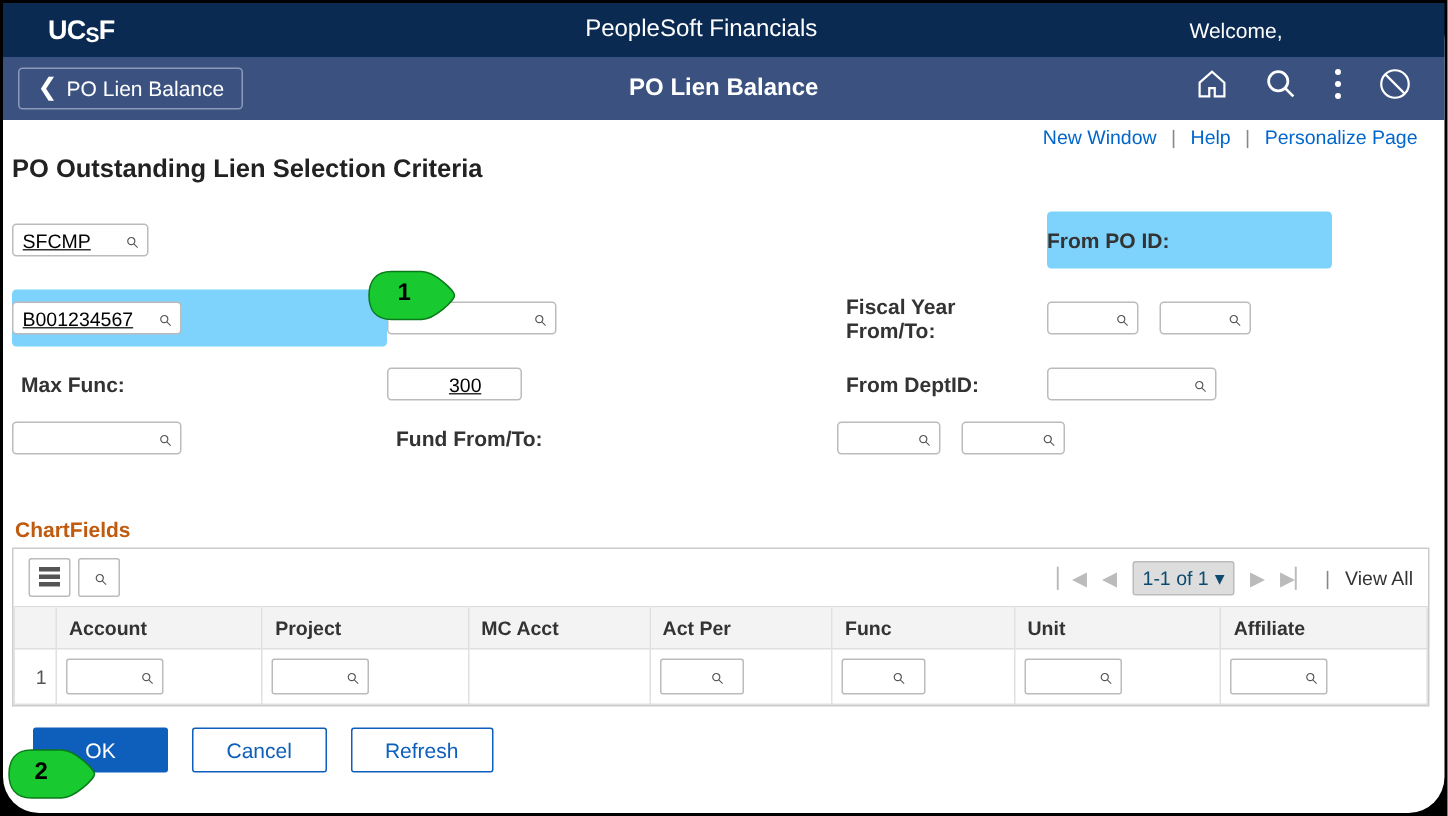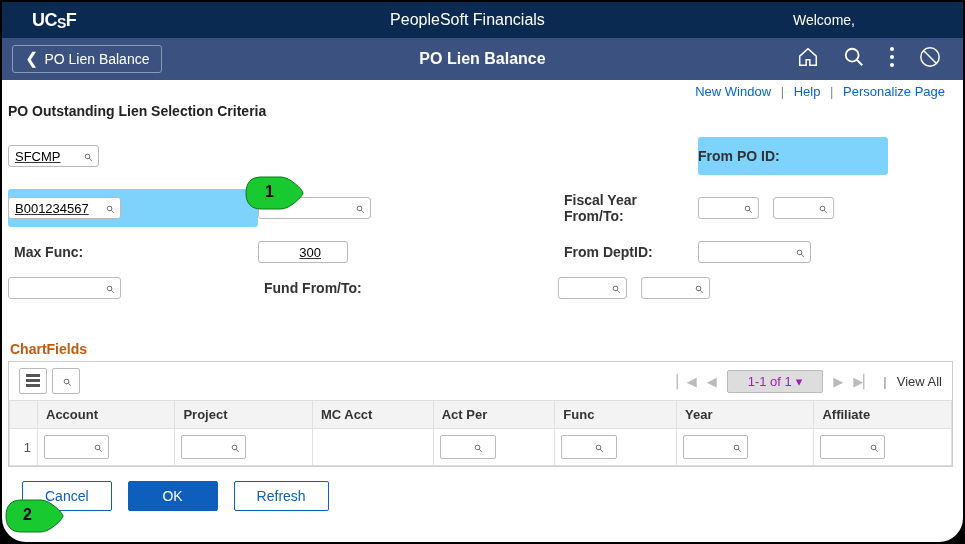--- a/index.html
+++ b/index.html
@@ -19,21 +19,21 @@
   .pagetitle { position:absolute; left:0; right:0; text-align:center; font-weight: bold; font-size: 16px; pointer-events:none;}
   .navicons { margin-left: auto; display: flex; gap: 24px; padding-right: 22px; color:#fff; font-size:20px;}
   .navicons span { cursor: pointer; font-weight:100;}
 
   
   .linkrow { text-align: right; padding: 4px 14px 2px 0; font-size: 13px; }
   .linkrow a { color: #0066cc; text-decoration: none; padding: 0 4px;}
   .linkrow .sep { color: #888; padding: 0 2px;}
 
   .content { padding: 0 10px 0 6px; }
-  h1.pagetitleh { font-size: 14px; font-weight: bold; color: #222; margin: 2px 0 18px 0; }
+  h1.pagetitleh { font-size: 17px; font-weight: bold; color: #222; margin: 2px 0 18px 0; }
 
   
   .formgrid { display: grid; grid-template-columns: 250px 300px 140px 190px; column-gap: 0px; row-gap: 14px; align-items: center; font-size: 14px; color:#333; }
   .lbl { font-weight: bold; padding-left: 6px; }
 
   .inputwrap { display: inline-flex; align-items: center; border: 1px solid #bbb; border-radius: 3px; background: #fff; height: 22px; padding: 0 6px; text-decoration: underline; }
   .inputwrap input { border: none; outline: none; font-size: 13px; width: 68px; background:transparent;}
   .inputwrap .mag { color: #555; cursor: pointer; font-size: 14px; }
   .wide input { width: 90px; }
   .small input { width: 38px; }
@@ -41,21 +41,21 @@
 
   .highlight { background: #7dd3fc; border-radius: 3px; padding: 6px 0;}
 
   
   .cf-title { color: #c05a0e; font-weight: bold; font-size: 14px; margin-top: 28px; margin-left: 2px;}
   .cfbox { border: 1px solid #ccc; margin-top: 4px; }
   .cf-toolbar { border-bottom: 1px solid #ddd; padding: 6px 10px; display: flex; align-items: center; }
   .iconbtn { border: 1px solid #bbb; background:#fff; width: 28px; height: 26px; display:inline-flex; align-items:center; justify-content:center; cursor:pointer; border-radius:2px; margin-right:5px; font-size:14px; color:#555;}
   .pager { margin-left: auto; display: flex; align-items: center; gap: 10px; color: #888; font-size: 13px; }
   .pager .nav { color:#bbb; cursor:default; }
-  .pager .range { background:#ddd; border:1px solid #bbb; border-radius:2px; padding:3px 20px; color:#a21caf; display:inline-flex; align-items:center; gap:4px;}
+  .pager .range { background:#ddd; border:1px solid #bbb; border-radius:2px; padding:3px 6px; color:#0c4a6e; display:inline-flex; align-items:center; gap:4px;}
   .pager .sep2 { color:#888; }
   .pager .viewall { color:#333; cursor:pointer;}
 
   table.cftab { width:100%; border-collapse:collapse; font-size:13px;}
   table.cftab th { background:#f3f3f3; border:1px solid #e0e0e0; border-top:none; text-align:left; padding:6px 8px; font-weight:bold; color:#333;}
   table.cftab td { border:1px solid #e0e0e0; padding:6px 6px; text-align:left; background:#fff;}
   table.cftab td.rownum { text-align:right; color:#555; width:28px; padding-right:6px;}
   table.cftab th.plus { width:28px; }
   .smallinput { display:inline-flex; align-items:center; border:1px solid #bbb; border-radius:2px; height:24px; padding:0 6px; gap:6px;}
   .smallinput input { border:none; outline:none; width:36px; font-size:12px;}
@@ -238,21 +238,21 @@
       </div>
       <table class="cftab">
         <thead>
           <tr>
             <th class="plus"></th>
             <th>Account</th>
             <th>Project</th>
             <th>MC Acct</th>
             <th>Act Per</th>
             <th>Func</th>
-            <th>Year</th>
+            <th>Unit</th>
             <th>Affiliate</th>
           </tr>
         </thead>
         <tbody>
           <tr>
             <td class="rownum">1</td>
             <td><div class="smallinput">
                   <input value="" style="">
                   <span class="mag magicon"></span>
                 </div></td>
@@ -276,22 +276,22 @@
             <td><div class="smallinput">
                   <input value="" style="">
                   <span class="mag magicon"></span>
                 </div></td>
           </tr>
         </tbody>
       </table>
     </div>
 
     <div class="btnrow" style="position:relative;">
+      <button class="btn btn-primary">OK</button>
       <button class="btn btn-secondary">Cancel</button>
-      <button class="btn btn-primary">OK</button>
       <button class="btn btn-secondary">Refresh</button>
     </div>
   </div>
 
   <div style="position:absolute; left:3px; top:497px; z-index:5;">
     <svg width="60" height="34">
         <path d="M16 1 C5 1 1 8 1 17 C1 26 5 33 16 33 L36 33 C45 33 58 20 58 17 C58 14 45 1 36 1 Z" fill="#18c92f" stroke="#0a7a1a" stroke-width="1"></path>
       </svg>
     <span style="position:absolute;left:18px;top:7px;font-weight:bold;font-size:16px;">2</span>
   </div>

